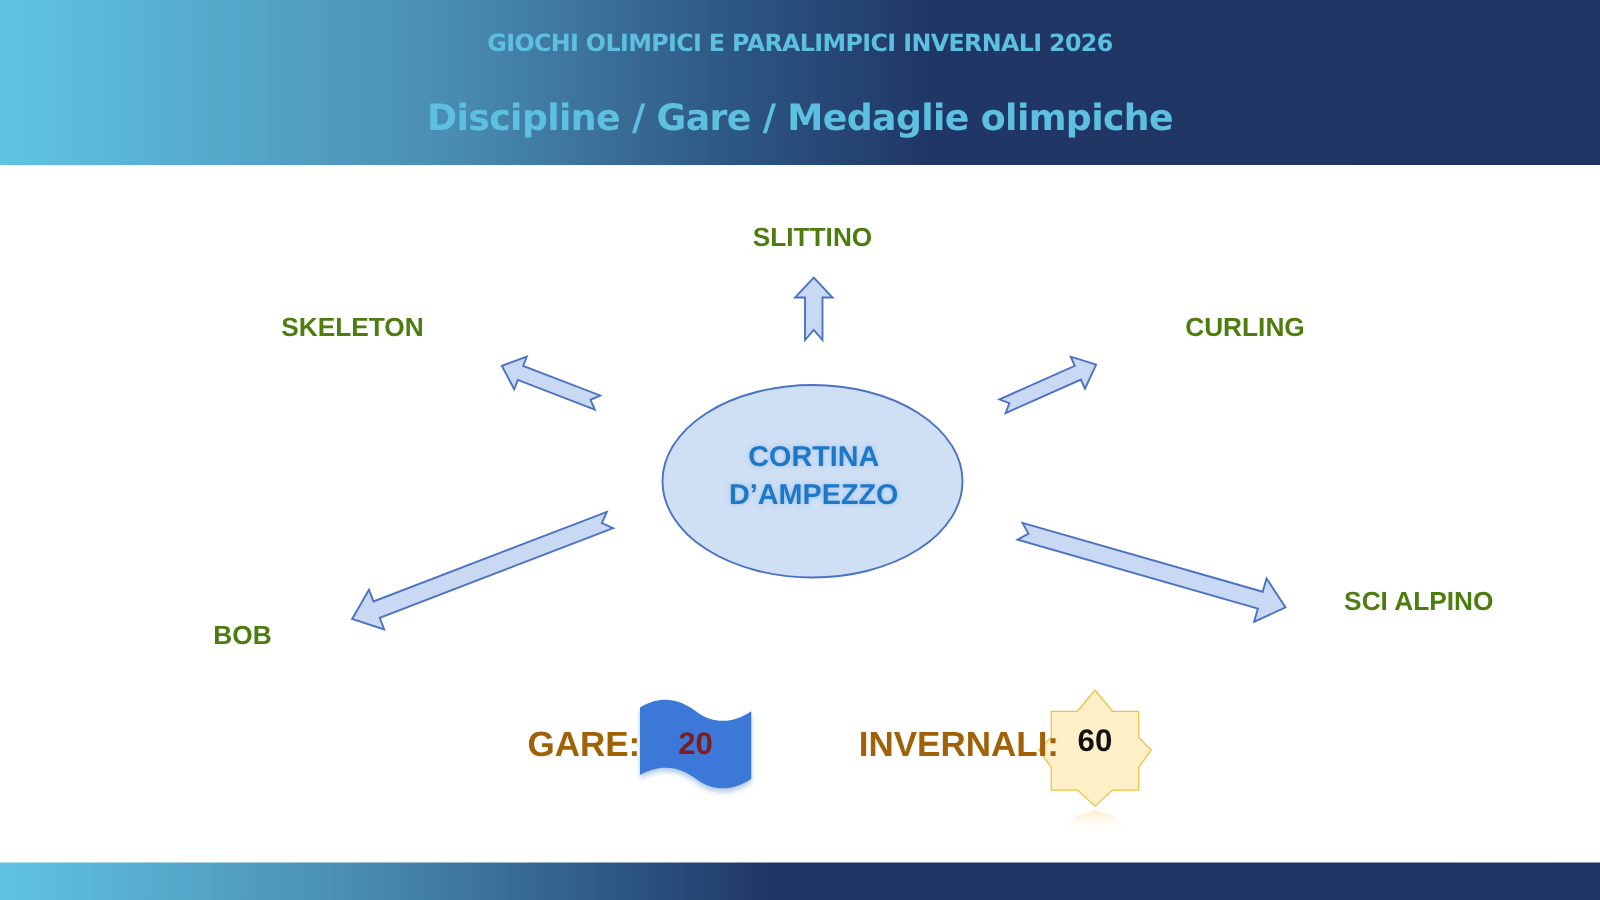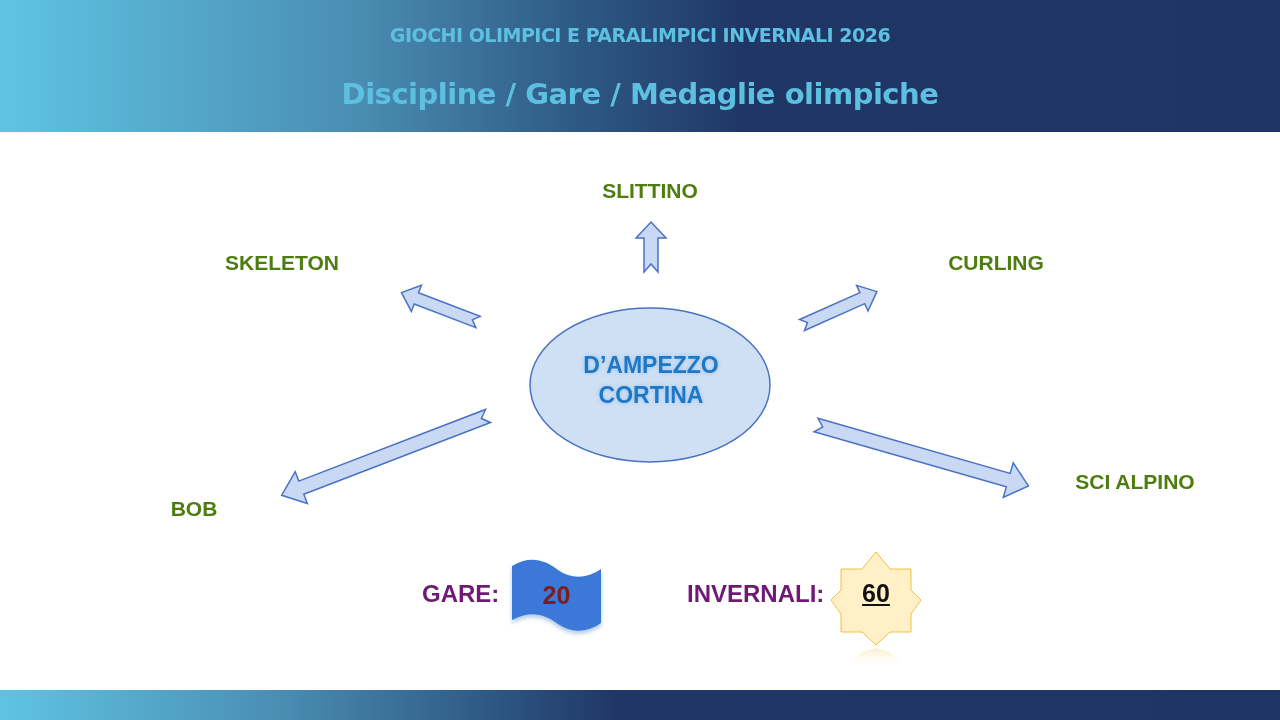--- a/index.html
+++ b/index.html
@@ -7,21 +7,21 @@
     .header { position:absolute; left:0; top:0; width:1280px; height:132px;
       background: linear-gradient(90deg, #5fc4e2 0%, #4a8db3 28%, #2e5985 45%, #203766 58%, #1f3565 100%); }
     .footer { position:absolute; left:0; top:690px; width:1280px; height:30px;
       background: linear-gradient(90deg, #5fc4e2 0%, #4a8db3 22%, #2e5985 38%, #203766 48%, #1f3565 100%); }
     .title { position:absolute; left:0; width:1280px; text-align:center; color:#5ec0e0; font-weight:bold; font-family:"DejaVu Sans", sans-serif; }
     .t1 { top:24px; font-size:19px; letter-spacing:-0.5px; }
     .t2 { top:77px; font-size:29px; letter-spacing:-0.5px; }
     .label { position:absolute; font-weight:bold; font-size:21px; color:#4d7c0f; text-align:center; line-height:30px; }
     svg.diagram { position:absolute; left:0; top:0; }
     .center-text { position:absolute; left:530px; top:350px; width:242px; text-align:center; color:#1e78c8; font-weight:bold; font-size:23px; line-height:30px; text-shadow:0 0 4px rgba(120,170,230,0.6); }
-    .stat-label { position:absolute; font-weight:bold; font-size:24px; color:#701a75; }
+    .stat-label { position:absolute; font-weight:bold; font-size:28px; color:#a16207; }
     .stat-value { position:absolute; font-weight:bold; font-size:25px; text-align:center; }
   </style>
 </head>
 <body>
 
 <div class="header">
   <div class="title t1">GIOCHI OLIMPICI E PARALIMPICI INVERNALI 2026</div>
   <div class="title t2">Discipline / Gare / Medaglie olimpiche</div>
 </div>
 
@@ -58,31 +58,31 @@
       <stop offset="1" stop-color="#ffffff" stop-opacity="0"></stop>
     </linearGradient>
   </defs>
   <path filter="url(#sh)" d="M512,566 C530,555 545,560 558,570 C572,580 588,578 601,569 L601,623 C588,632 572,634 558,624 C545,614 530,610 512,620 Z" fill="#3b78d8"></path>
 
   <polygon points="876,552 890,569 911,569 911,590 921,600 911,614 911,632 890,632 876,645 862,632 841,632 841,614 831,600 841,590 841,569 862,569" fill="#fff0c8" stroke="#f0c040" stroke-width="1"></polygon>
   <polygon points="852,662 862,652 876,648 890,652 900,662 900,668 852,668" fill="url(#refl)"></polygon>
 </svg>
 
 <div class="center-text">
+  <div>CORTINA</div>
   <div>D’AMPEZZO</div>
-  <div>CORTINA</div>
 </div>
 
 <div class="label" style="left:590px; top:176px; width:120px;">SLITTINO</div>
 <div class="label" style="left:212px; top:248px; width:140px;">SKELETON</div>
 <div class="label" style="left:936px; top:248px; width:120px;text-align:center;">CURLING</div>
 <div class="label" style="left:154px; top:494px; width:80px;">BOB</div>
 <div class="label" style="left:1060px; top:467px; width:150px;">
   <div>SCI ALPINO</div>
 </div>
 
 <div class="stat-label" style="left:422px; top:580px;">GARE:</div>
 <div class="stat-value" style="left:512px; top:581px; width:89px; color:#7f1d1d;">20</div>
 
 <div class="stat-label" style="left:687px; top:580px;">INVERNALI:</div>
-<div class="stat-value" style="left:836px; top:579px; width:80px; color:#111111;text-decoration:underline;">60</div>
+<div class="stat-value" style="left:836px; top:579px; width:80px; color:#111111;">60</div>
 
 <div class="footer"></div>
 
 </body></html>

